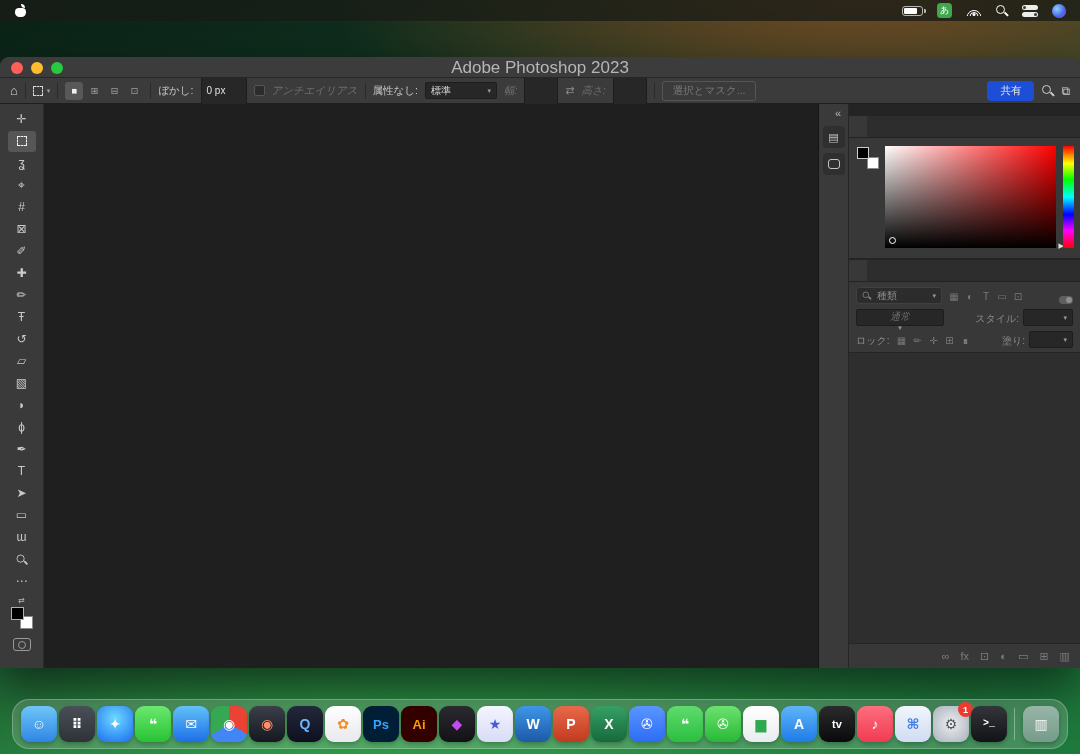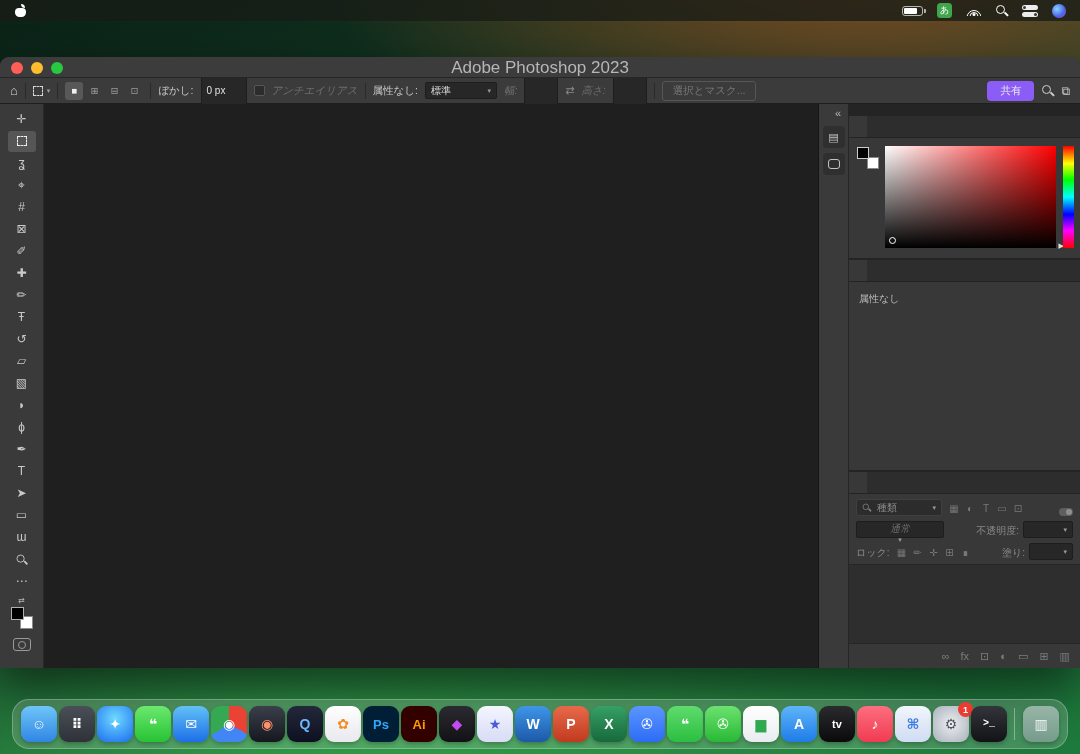--- a/index.html
+++ b/index.html
@@ -74,21 +74,21 @@
     border-radius:2px; height:33px; padding:0 5px; font-size:10px; color:#e0e0e0; }
   .fld.w46 { width:46px; } .fld.w34 { width:34px; }
   .dd { display:flex; align-items:center; justify-content:space-between; background:#272727;
     border:1px solid #1d1d1d; border-radius:2px; height:17px; padding:0 5px; font-size:10px; color:#ddd; }
   .dd.w72 { width:72px; } .dd.w88 { width:88px;flex-direction:column; } .dd.w50 { width:50px; } .dd.w44 { width:44px; }
   .dis { color:#6e6e6e !important;font-style:italic; }
   .checkbox { width:11px; height:11px; border:1px solid #565656; border-radius:2px; background:#2c2c2c; }
   .swap-glyph { color:#8a8a8a; font-size:11px; }
   .sam-btn { padding:2px 10px; border:1px solid #565656; border-radius:3px; color:#787878; font-size:10.5px; }
   .ob-spacer { flex:1; }
-  .share-btn { padding:3px 13px; background:#8b5cf6; border-radius:4px; color:#ececec; font-size:10.5px; }
+  .share-btn { padding:3px 13px; background:#1d4ed8; border-radius:4px; color:#ececec; font-size:10.5px; }
   .ob-mag { color:#cfcfcf; }
   .more-glyph { color:#cfcfcf; font-size:12px; }
 
   
   .main { flex:1; display:flex; min-height:0; }
 
   
   .toolstrip { width:44px; flex:0 0 auto; background:#3a3a3a; border-right:1px solid #292929;
     padding-top:4px; display:flex; flex-direction:column; align-items:center; }
   .tools { display:flex; flex-direction:column; align-items:center; }
@@ -386,31 +386,20 @@
             <i class="fgsw"></i>
           </span>
           <div class="sb-box">
             <span class="sb-cursor"></span>
           </div>
           <span class="hue-arrow">▶</span>
           <div class="hue-strip"></div>
         </div>
       </div>
 
-      <div class="panel panel-props">
-        <div class="tabbar">
-
-        <span class="tab active"></span>
-            <span class="tab"></span>
-            <span class="tab"></span>
-          </div>
-        <div class="props-body">
-          <span>属性なし</span>
-        </div>
-      </div>
 
       <div class="panel panel-layers">
         <div class="tabbar">
 
         <span class="tab active"></span>
             <span class="tab"></span>
             <span class="tab"></span>
           </div>
         <div class="layers-controls">
           <div class="l-row">
@@ -438,21 +427,21 @@
                 </span>
               </span>
             <span class="filter-toggle"></span>
           </div>
           <div class="l-row">
             <span class="dd w88">
               <span class="val dis">通常</span>
               <span class="caret">▾</span>
             </span>
             <span class="l-spacer"></span>
-            <span class="l-label">不透明度:</span>
+            <span class="l-label">スタイル:</span>
             <span class="dd w50">
               <span class="val dis"></span>
               <span class="caret">▾</span>
             </span>
           </div>
           <div class="l-row">
             <span class="l-label">ロック:</span>
             <span style="display:flex">
 
             <span class="picon">

